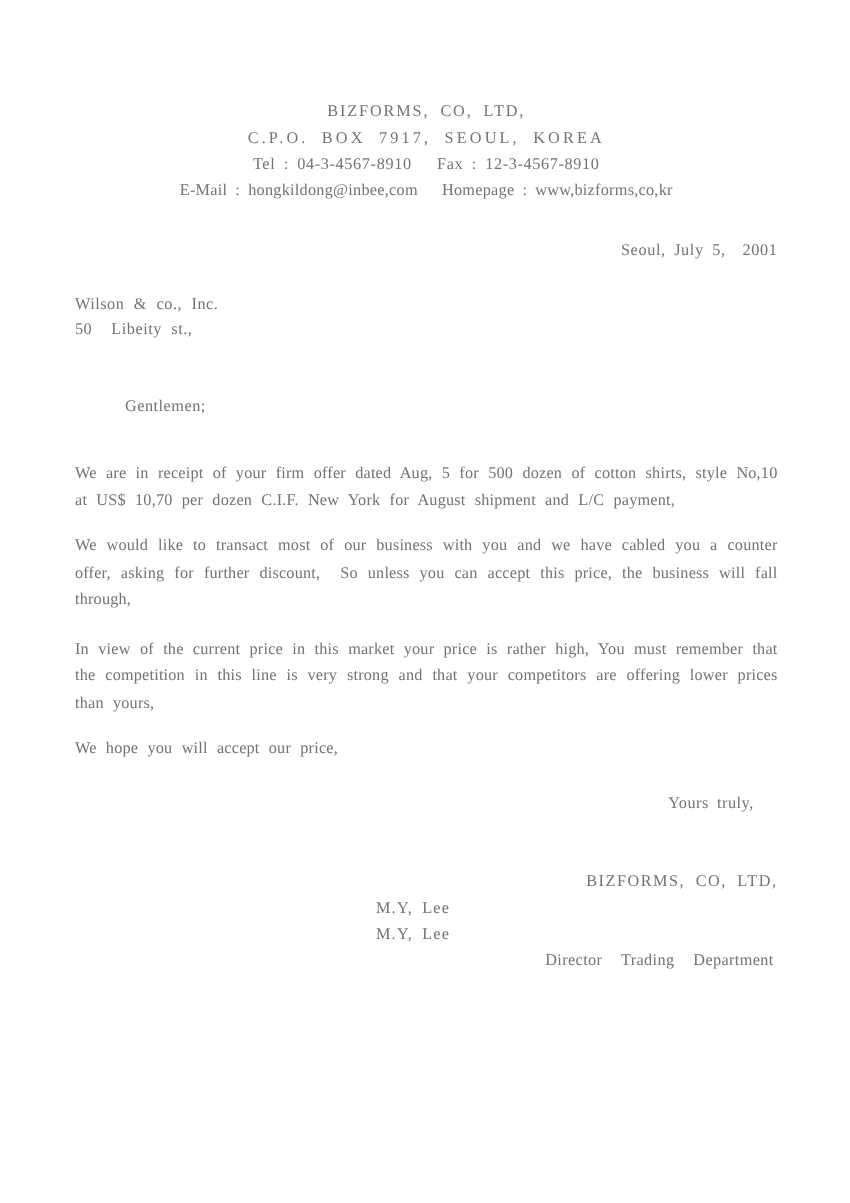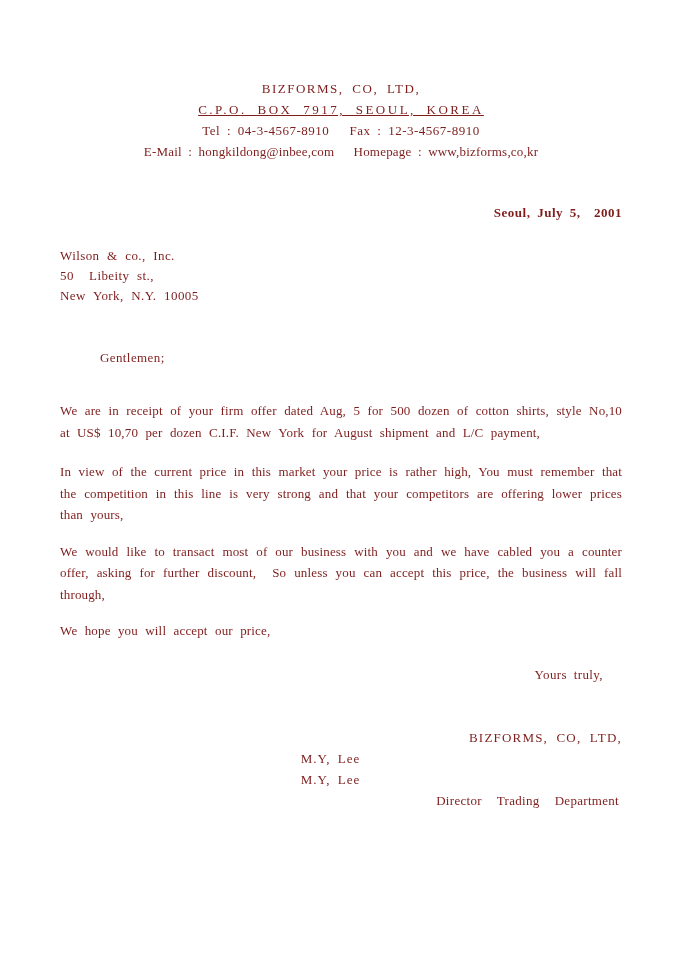--- a/index.html
+++ b/index.html
@@ -2,43 +2,42 @@
 <html><head>
 <meta charset="utf-8">
 <style>
   html, body { margin: 0; padding: 0; background: #ffffff; }
   .page {
     position: relative;
     width: 680px;
     height: 962px;
     margin: 0 auto;
     background: #ffffff;
-    color: #7f1d1d;
+    color: #737373;
     font-family: "Liberation Serif", "DejaVu Serif", serif;
     font-size: 13px;
     box-sizing: border-box;
     padding: 78px 58px 0 60px;
     overflow: hidden;
   }
   
   .letterhead { text-align: center; }
   .lh-line { line-height: 21px; white-space: pre-wrap; }
   .lh-company { letter-spacing: 1.5px; word-spacing: 4px; }
-  .lh-address { letter-spacing: 2.5px; word-spacing: 5px; text-decoration: underline; }
+  .lh-address { letter-spacing: 2.5px; word-spacing: 5px; }
   .lh-telfax  { letter-spacing: 0.5px; word-spacing: 3px; }
   .lh-email   { letter-spacing: 0.2px; word-spacing: 3px; }
   
   .date-line {
-    margin-top: 40px;
+    margin-top: 27px;
     line-height: 21px;
     text-align: right;
     letter-spacing: 0.5px;
     word-spacing: 3px;
     white-space: pre-wrap;
-    font-weight: bold;
   }
   
   .recipient { margin-top: 23px; }
   .recipient-line { line-height: 20px; letter-spacing: 0.4px; word-spacing: 4px; white-space: pre-wrap; }
   
   .salutation { margin-top: 41px; line-height: 21px; letter-spacing: 0.4px; word-spacing: 3px; margin-left: 40px; }
   
   .para {
     line-height: 21.5px;
     text-align: justify;
@@ -75,28 +74,27 @@
     <div class="lh-line lh-address">C.P.O. BOX 7917, SEOUL, KOREA</div>
     <div class="lh-line lh-telfax">Tel : 04-3-4567-8910   Fax : 12-3-4567-8910</div>
     <div class="lh-line lh-email">E-Mail : hongkildong@inbee,com   Homepage : www,bizforms,co,kr</div>
   </div>
 
   <div class="date-line">Seoul, July 5,  2001</div>
 
   <div class="recipient">
     <div class="recipient-line">Wilson &amp; co., Inc.</div>
     <div class="recipient-line">50  Libeity st.,</div>
-    <div class="recipient-line">New York, N.Y. 10005</div>
   </div>
 
   <div class="salutation">Gentlemen;</div>
 
   <p class="para para-1">We are in receipt of your firm offer dated Aug, 5 for 500 dozen of cotton shirts, style No,10 at US$ 10,70 per dozen C.I.F. New York for August shipment and L/C payment,</p>
+  <p class="para para-3">We would like to transact most of our business with you and we have cabled you a counter offer, asking for further discount,&nbsp; So unless you can accept this price, the business will fall through,</p>
   <p class="para para-2">In view of the current price in this market your price is rather high, You must remember that the competition in this line is very strong and that your competitors are offering lower prices than yours,</p>
-  <p class="para para-3">We would like to transact most of our business with you and we have cabled you a counter offer, asking for further discount,&nbsp; So unless you can accept this price, the business will fall through,</p>
   <p class="para para-4">We hope you  will accept our price,</p>
 
   <div class="closing">Yours truly,</div>
 
   <div class="signature">
     <div class="sig-line sig-company">BIZFORMS, CO, LTD,</div>
     <div class="sig-line sig-name">M.Y, Lee</div>
     <div class="sig-line sig-name">M.Y, Lee</div>
     <div class="sig-line sig-title">Director  Trading  Department</div>
   </div>

